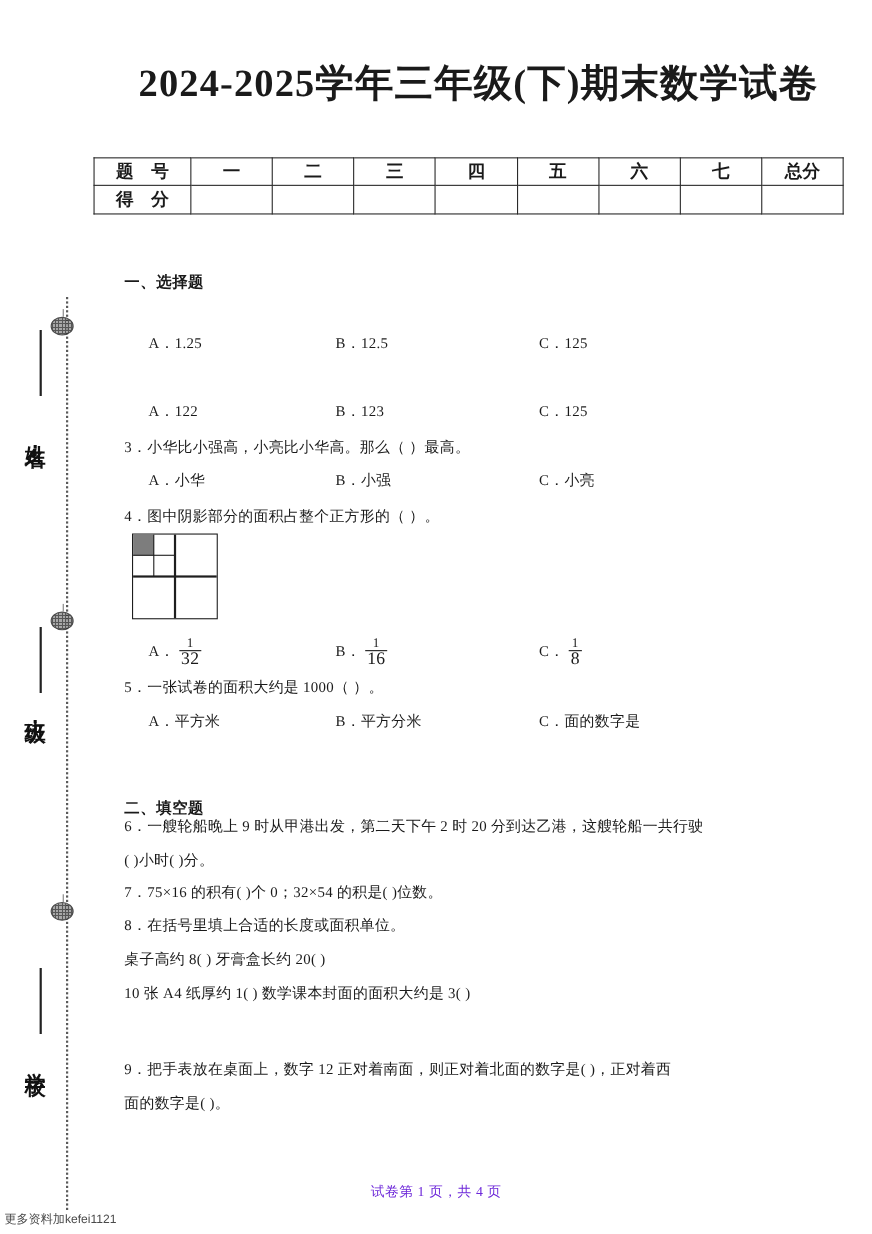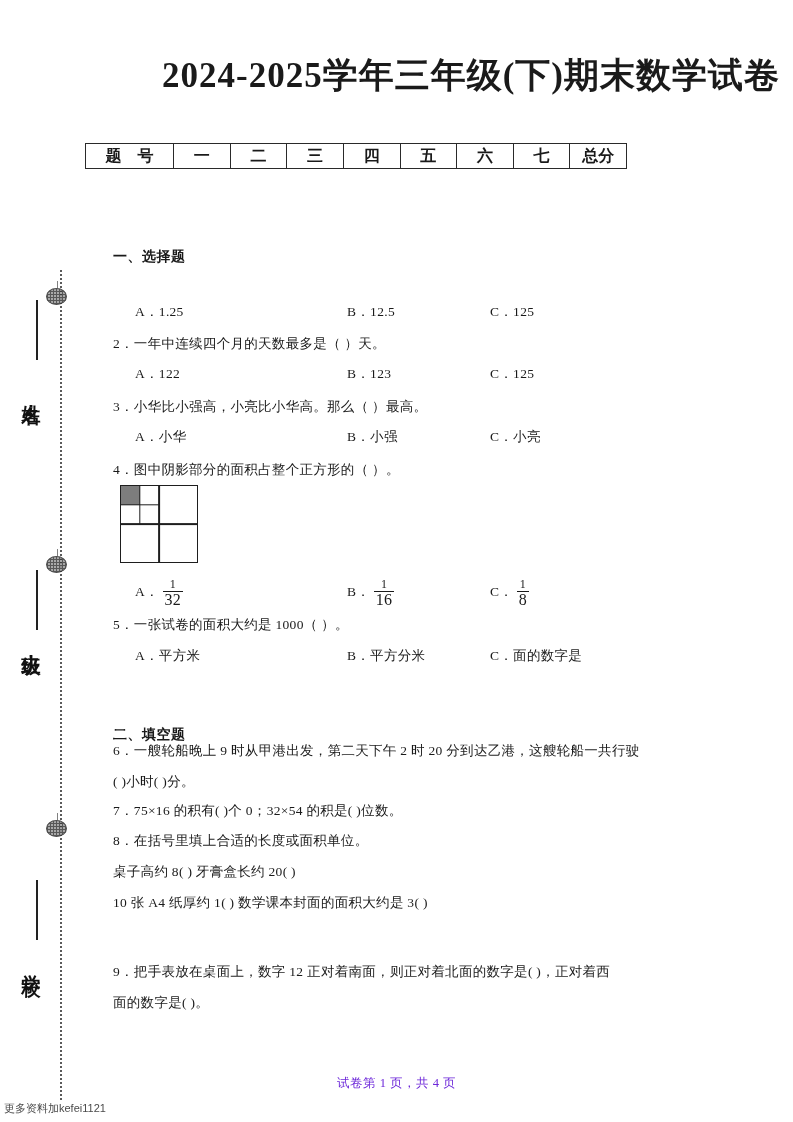--- a/index.html
+++ b/index.html
@@ -53,35 +53,35 @@
   }
   .vrule.r1{ top:300px; height:60px; }
   .vrule.r2{ top:570px; height:60px; }
   .vrule.r3{ top:880px; height:60px; }
 
   
   #page { position:absolute; left:0; top:0; width:793px; height:1122px; }
 
   #paper-title {
     position:absolute; left:90px; top:52px; width:690px;
-    text-align:right;
+    text-align:center;
     font-size:35px; font-weight:bold; letter-spacing:1px;
     font-family:"Liberation Serif","DejaVu Serif",serif;
     white-space:nowrap;
   }
 
   #exam-meta {
     position:absolute; right:24px; top:110px;
     font-size:15px; letter-spacing:.5px;
   }
   #exam-meta .gap { display:inline-block; width:26px; }
 
   
   #score-table {
-    position:absolute; left:85px; top:143px; width:542px;
+    position:absolute; left:85px; top:143px; width:682px;
     border-collapse:collapse;
     table-layout:fixed;
     border-radius:25px;
   }
   #score-table td {
     border:1.4px solid #2a2a2a;
     height:25px;
     text-align:center;
     vertical-align:middle;
     font-size:16px;
@@ -99,21 +99,21 @@
     position:absolute; left:113px;
     font-size:13.5px; line-height:19px; white-space:nowrap;
     letter-spacing:.3px;
   }
   .opts { position:absolute; left:0; width:793px; height:20px;padding-left:48px; }
   .opt {
     position:absolute; font-size:13.5px; white-space:nowrap;
     letter-spacing:.3px;
   }
   .opt.a{ left:135px; }
-  .opt.b{ left:305px;margin-left:42px; }
+  .opt.b{ left:305px; }
   .opt.c{ left:490px; }
 
   .frac { display:inline-block; vertical-align:middle; text-align:center; line-height:1.05; }
   .frac .num { display:block; font-size:12px; border-bottom:1.1px solid #1a1a1a; padding:0 2px; }
   .frac .den { display:block; font-size:16px; padding:0 2px; }
 
   
   #shaded-figure {
     position:absolute; left:120px; top:485px; width:78px; height:78px;
     border:1.8px solid #1e1e1e;
@@ -177,32 +177,42 @@
       <td class="rowlabel">题 号</td>
       <td>一</td>
       <td>二</td>
       <td>三</td>
       <td>四</td>
       <td>五</td>
       <td>六</td>
       <td>七</td>
       <td>总分</td>
     </tr>
+    <tr class="blank">
+      <td class="rowlabel">得 分</td>
+      <td></td>
+      <td></td>
+      <td></td>
+      <td></td>
+      <td></td>
+      <td></td>
+      <td></td>
+      <td></td>
+    </tr>
   </tbody>
     </table>
 
   <div class="sec-head" style="top:236px">一、选择题</div>
 
   <div class="opts" style="top:303px">
     <span class="opt a">A．1.25</span>
     <span class="opt b">B．12.5</span>
     <span class="opt c">C．125</span>
   </div>
 
-  <div class="qline" style="top:334px">2．一年中连续四个月的天数最多是（    ）天。</div>
   <div class="opts" style="top:365px">
     <span class="opt a">A．122</span>
     <span class="opt b">B．123</span>
     <span class="opt c">C．125</span>
   </div>
 
   <div class="qline" style="top:397px">3．小华比小强高，小亮比小华高。那么（    ）最高。</div>
   <div class="opts" style="top:428px">
     <span class="opt a">A．小华</span>
     <span class="opt b">B．小强</span>

